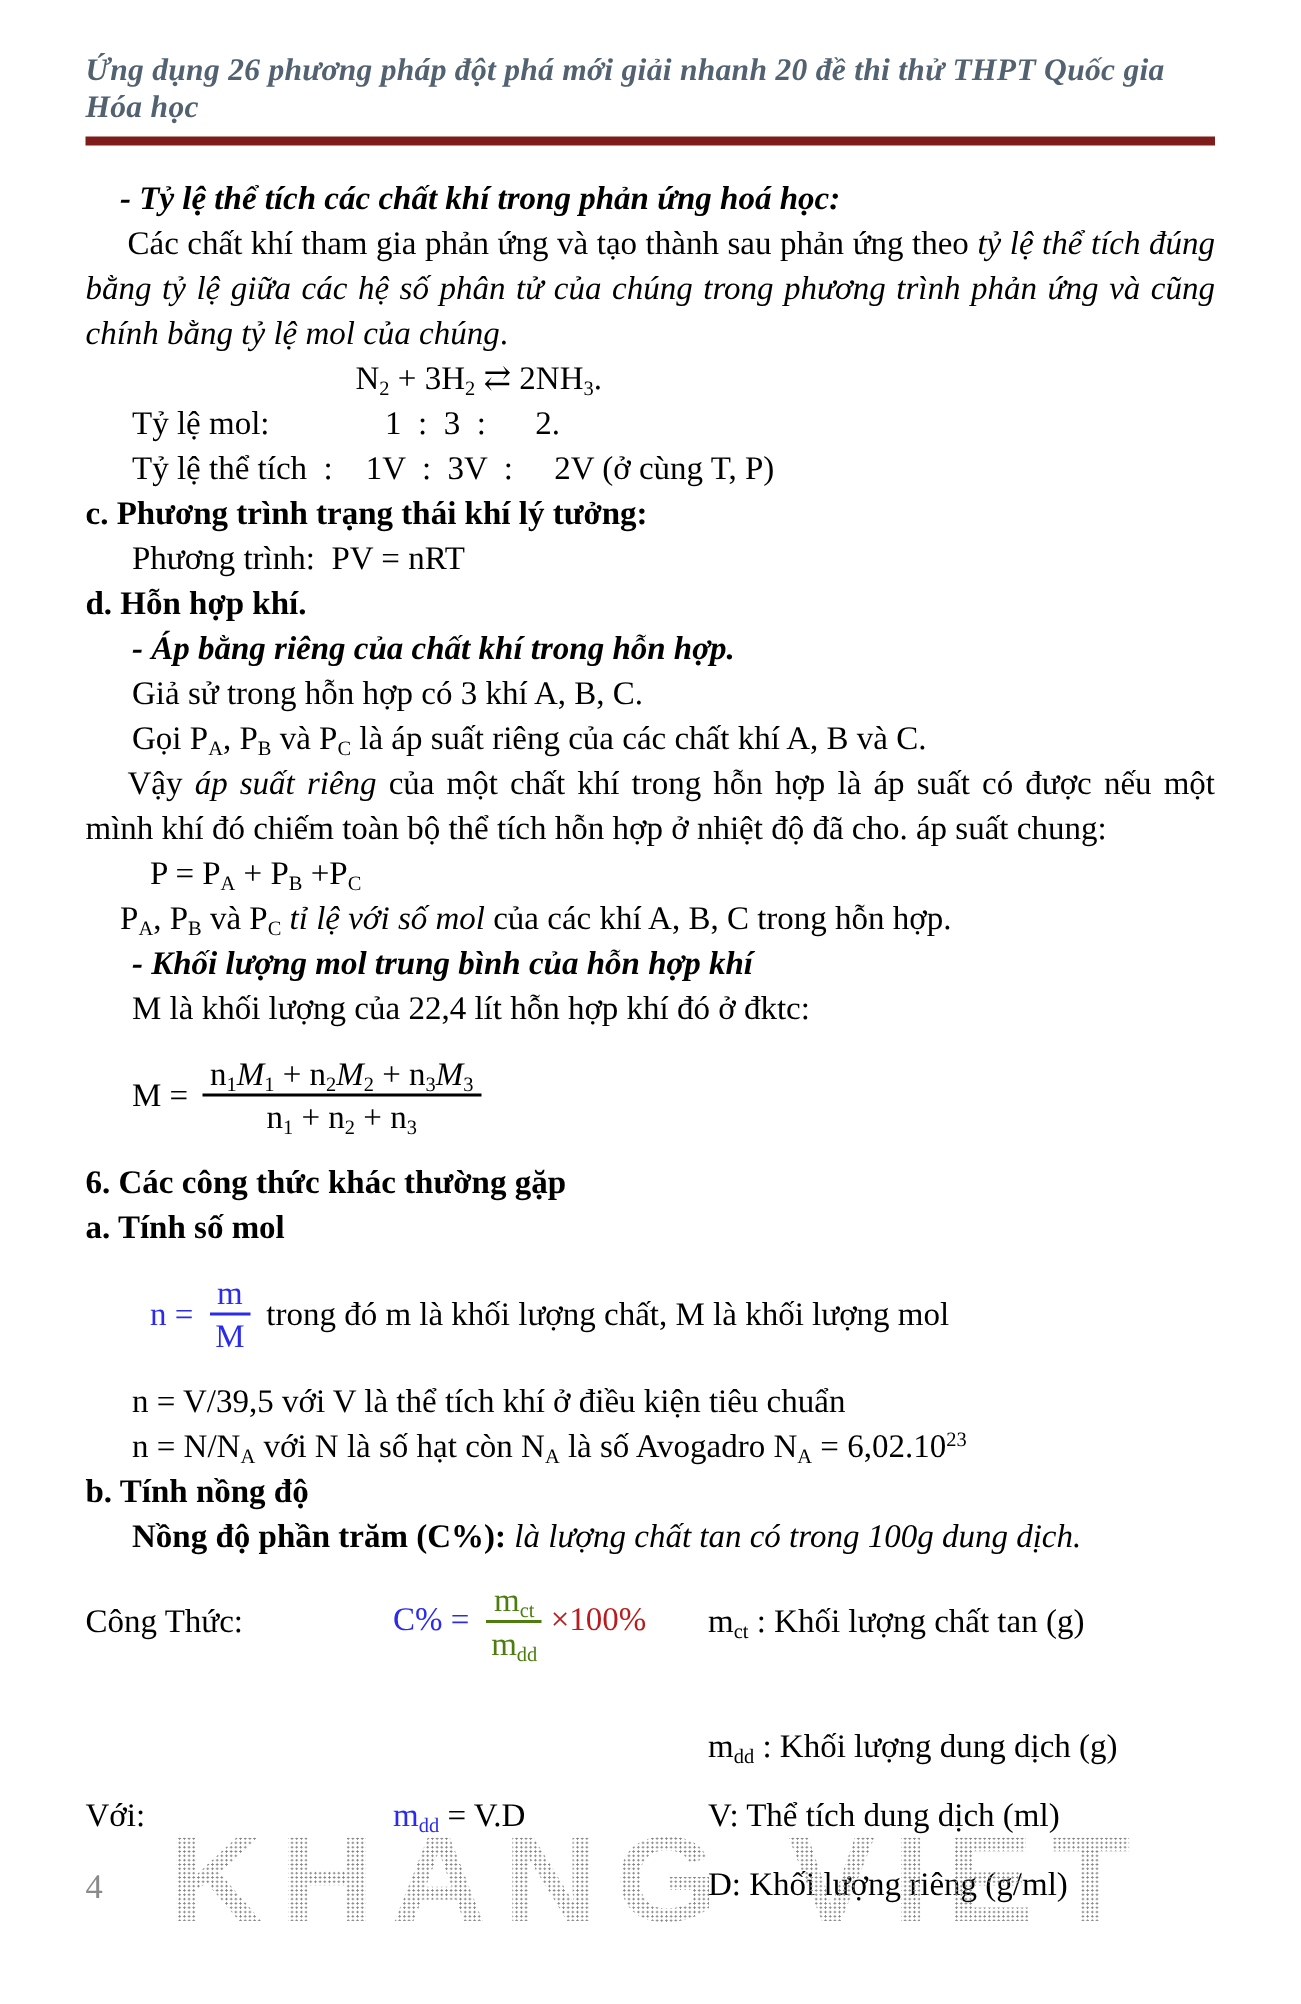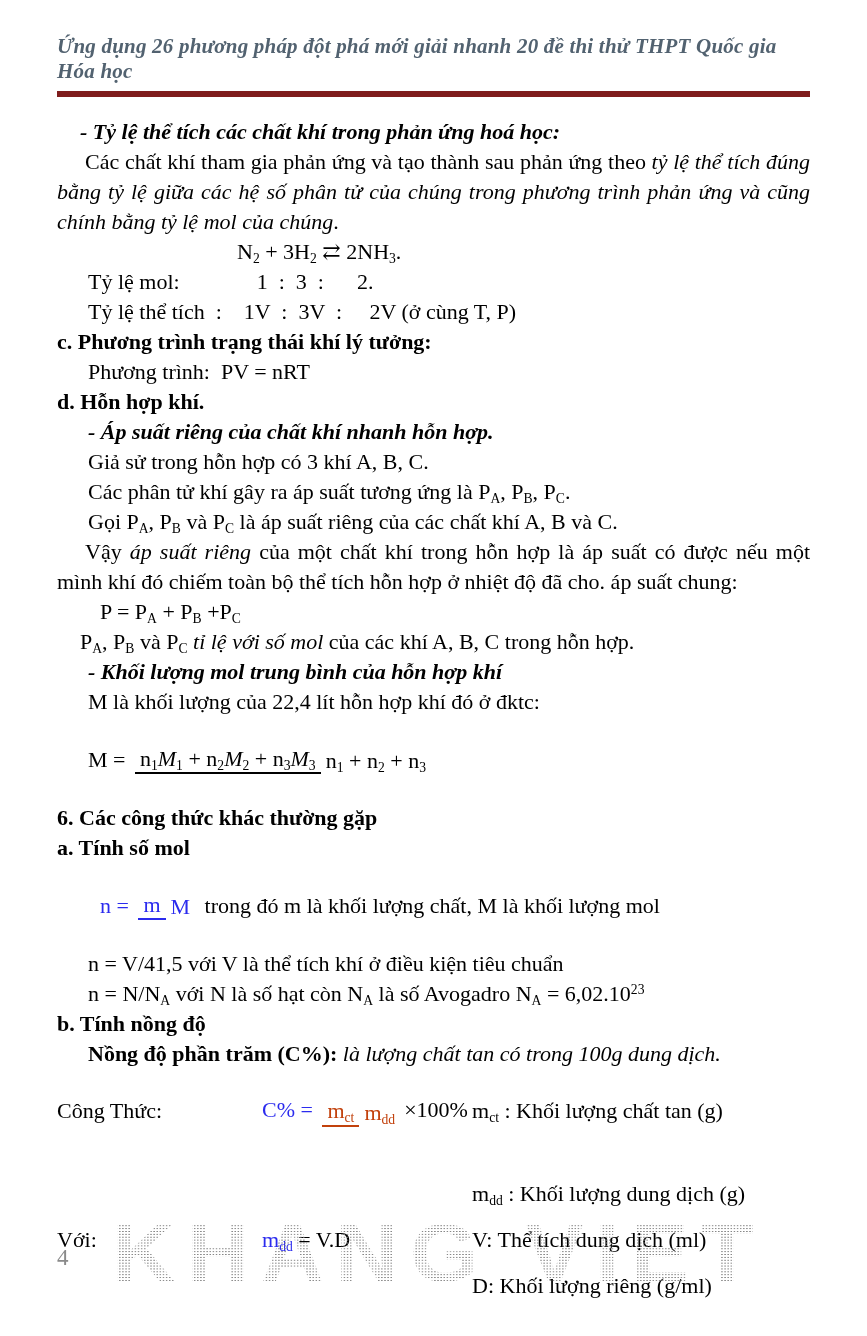--- a/index.html
+++ b/index.html
@@ -20,21 +20,21 @@
   .i{font-style:italic;}
   .b{font-weight:bold;}
   .ind{margin-left:31px;}
   .ind2{margin-left:43px;}
   .ind3{margin-left:23px;}
   .eq{margin-left:180px;}
   .headline{font-weight:bold;}
   sub{font-size:62%;line-height:0;vertical-align:-4px;}
   sup{font-size:62%;line-height:0;vertical-align:7px;}
   .frac{
-    display:inline-flex;flex-direction:row;align-items:center;
+    display:inline-flex;flex-direction:column;align-items:center;
     vertical-align:middle;margin:0 4px;line-height:1.15;
   }
   .frac .num{border-bottom:2px solid currentColor;padding:0 5px 1px 5px;}
   .frac .den{padding:1px 5px 0 5px;}
   .tallline{display:flex;align-items:center;min-height:86px;}
   
   .frow{display:grid;grid-template-columns:205px 210px auto;align-items:center;}
   .frow .fcell{line-height:30px;white-space:pre-wrap;}
   .r1{min-height:84px;}
   .r2{min-height:56px;align-items:end;}
@@ -66,41 +66,40 @@
   <div class="doc-header">Ứng dụng 26 phương pháp đột phá mới giải nhanh 20 đề thi thử THPT Quốc gia Hóa học</div>
 
   <div class="line ind3 headline"><span class="i b">- Tỷ lệ thể tích các chất khí trong phản ứng hoá học:</span></div>
   <div class="line para"><span>Các chất khí tham gia phản ứng và tạo thành sau phản ứng theo </span><span class="i">tỷ lệ thể tích đúng bằng tỷ lệ giữa các hệ số phân tử của chúng trong phương trình phản ứng và cũng chính bằng tỷ lệ mol của chúng</span><span>.</span></div>
   <div class="line eq"><span>N</span><sub>2</sub><span> + 3H</span><sub>2</sub><span> ⇄ 2NH</span><sub>3</sub><span>.</span></div>
   <div class="line ind"><span>Tỷ lệ mol:              1  :  3  :      2.</span></div>
   <div class="line ind"><span>Tỷ lệ thể tích  :    1V  :  3V  :     2V (ở cùng T, P)</span></div>
   <div class="line"><span class="b">c. Phương trình trạng thái khí lý tưởng:</span></div>
   <div class="line ind"><span>Phương trình:  PV = nRT</span></div>
   <div class="line"><span class="b">d. Hỗn hợp khí.</span></div>
-  <div class="line ind"><span class="i b">- Áp suất riêng của chất khí nhanh hỗn hợp.</span></div>
+  <div class="line ind"><span class="i b">- Áp bằng riêng của chất khí trong hỗn hợp.</span></div>
   <div class="line ind"><span>Giả sử trong hỗn hợp có 3 khí A, B, C.</span></div>
-  <div class="line ind"><span>Các phân tử khí gây ra áp suất tương ứng là P</span><sub>A</sub><span>, P</span><sub>B</sub><span>, P</span><sub>C</sub><span>.</span></div>
   <div class="line ind"><span>Gọi P</span><sub>A</sub><span>, P</span><sub>B</sub><span> và P</span><sub>C</sub><span> là áp suất riêng của các chất khí A, B và C.</span></div>
   <div class="line para"><span>Vậy </span><span class="i">áp suất riêng</span><span> của một chất khí trong hỗn hợp là áp suất có được nếu một mình khí đó chiếm toàn bộ thể tích hỗn hợp ở nhiệt độ đã cho. áp suất chung:</span></div>
   <div class="line ind2"><span>P = P</span><sub>A</sub><span> + P</span><sub>B</sub><span> +P</span><sub>C</sub></div>
   <div class="line ind3"><span>P</span><sub>A</sub><span>, P</span><sub>B</sub><span> và P</span><sub>C</sub><span> </span><span class="i">tỉ lệ với số mol</span><span> của các khí A, B, C trong hỗn hợp.</span></div>
   <div class="line ind"><span class="i b">- Khối lượng mol trung bình của hỗn hợp khí</span></div>
   <div class="line ind"><span>M là khối lượng của 22,4 lít hỗn hợp khí đó ở đktc:</span></div>
   <div class="line ind tallline"><span>M = </span><span class="frac"><span class="num"><span>n</span><sub>1</sub><span class="i">M</span><sub>1</sub><span> + n</span><sub>2</sub><span class="i">M</span><sub>2</sub><span> + n</span><sub>3</sub><span class="i">M</span><sub>3</sub></span><span class="den"><span>n</span><sub>1</sub><span> + n</span><sub>2</sub><span> + n</span><sub>3</sub></span></span></div>
   <div class="line"><span class="b">6. Các công thức khác thường gặp</span></div>
   <div class="line"><span class="b">a. Tính số mol</span></div>
   <div class="line ind2 tallline"><span style="color: rgb(43, 43, 238);">n = </span><span class="frac" style="color: rgb(43, 43, 238);"><span class="num"><span>m</span></span><span class="den"><span>M</span></span></span><span> trong đó m là khối lượng chất, M là khối lượng mol</span></div>
-  <div class="line ind"><span>n = V/41,5 với V là thể tích khí ở điều kiện tiêu chuẩn</span></div>
+  <div class="line ind"><span>n = V/39,5 với V là thể tích khí ở điều kiện tiêu chuẩn</span></div>
   <div class="line ind"><span>n = N/N</span><sub>A</sub><span> với N là số hạt còn N</span><sub>A</sub><span> là số Avogadro N</span><sub>A</sub><span> = 6,02.10</span><sup>23</sup></div>
   <div class="line"><span class="b">b. Tính nồng độ</span></div>
   <div class="line ind"><span class="b">Nồng độ phần trăm (C%):</span><span class="i"> là lượng chất tan có trong 100g dung dịch.</span></div>
 
   <div class="frow r1">
     <div class="fcell"><span>Công Thức:</span></div>
-    <div class="fcell"><span style="color: rgb(43, 43, 238);">C% = </span><span class="frac" style="color: #c2410c;"><span class="num"><span>m</span><sub>ct</sub></span><span class="den"><span>m</span><sub>dd</sub></span></span><span style="color: #000000;">×100%</span></div>
+    <div class="fcell"><span style="color: rgb(43, 43, 238);">C% = </span><span class="frac" style="color: #4d7c0f;"><span class="num"><span>m</span><sub>ct</sub></span><span class="den"><span>m</span><sub>dd</sub></span></span><span style="color: #b91c1c;">×100%</span></div>
     <div class="fcell"><span>m</span><sub>ct</sub><span> : Khối lượng chất tan (g)</span></div>
   </div>
   <div class="frow r2">
     <div class="fcell"></div>
     <div class="fcell"></div>
     <div class="fcell"><span>m</span><sub>dd</sub><span> : Khối lượng dung dịch (g)</span></div>
   </div>
   <div class="frow r3">
     <div class="fcell"><span>Với:</span></div>
     <div class="fcell"><span style="color: rgb(43, 43, 238);">m</span><sub style="color: rgb(43, 43, 238);">dd</sub><span> = V.D</span></div>

